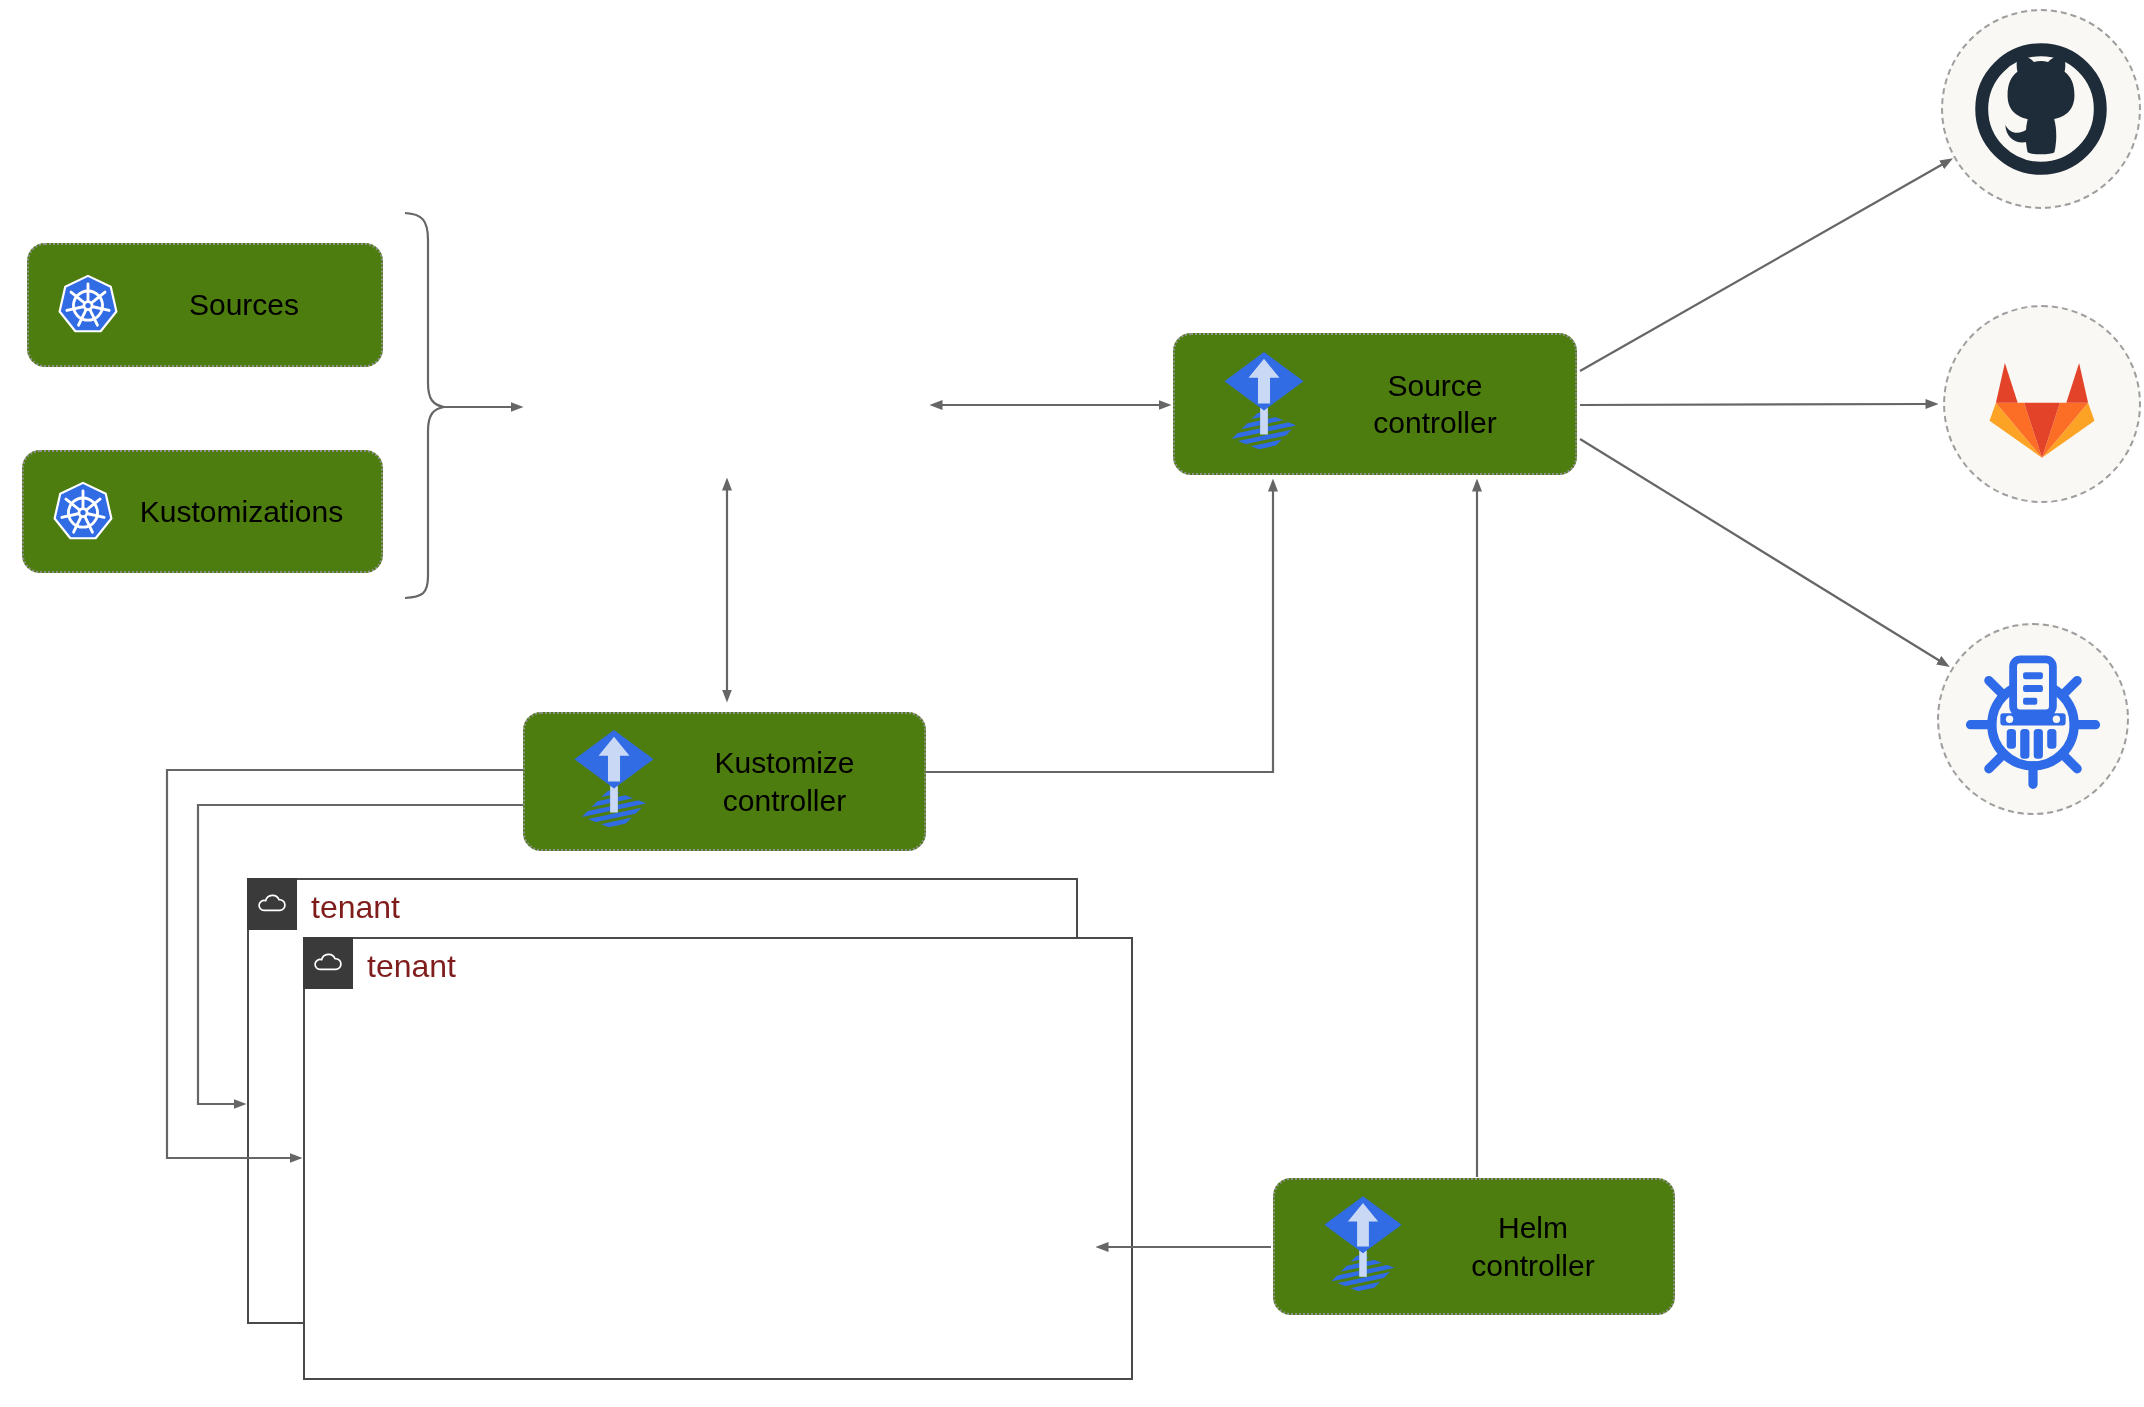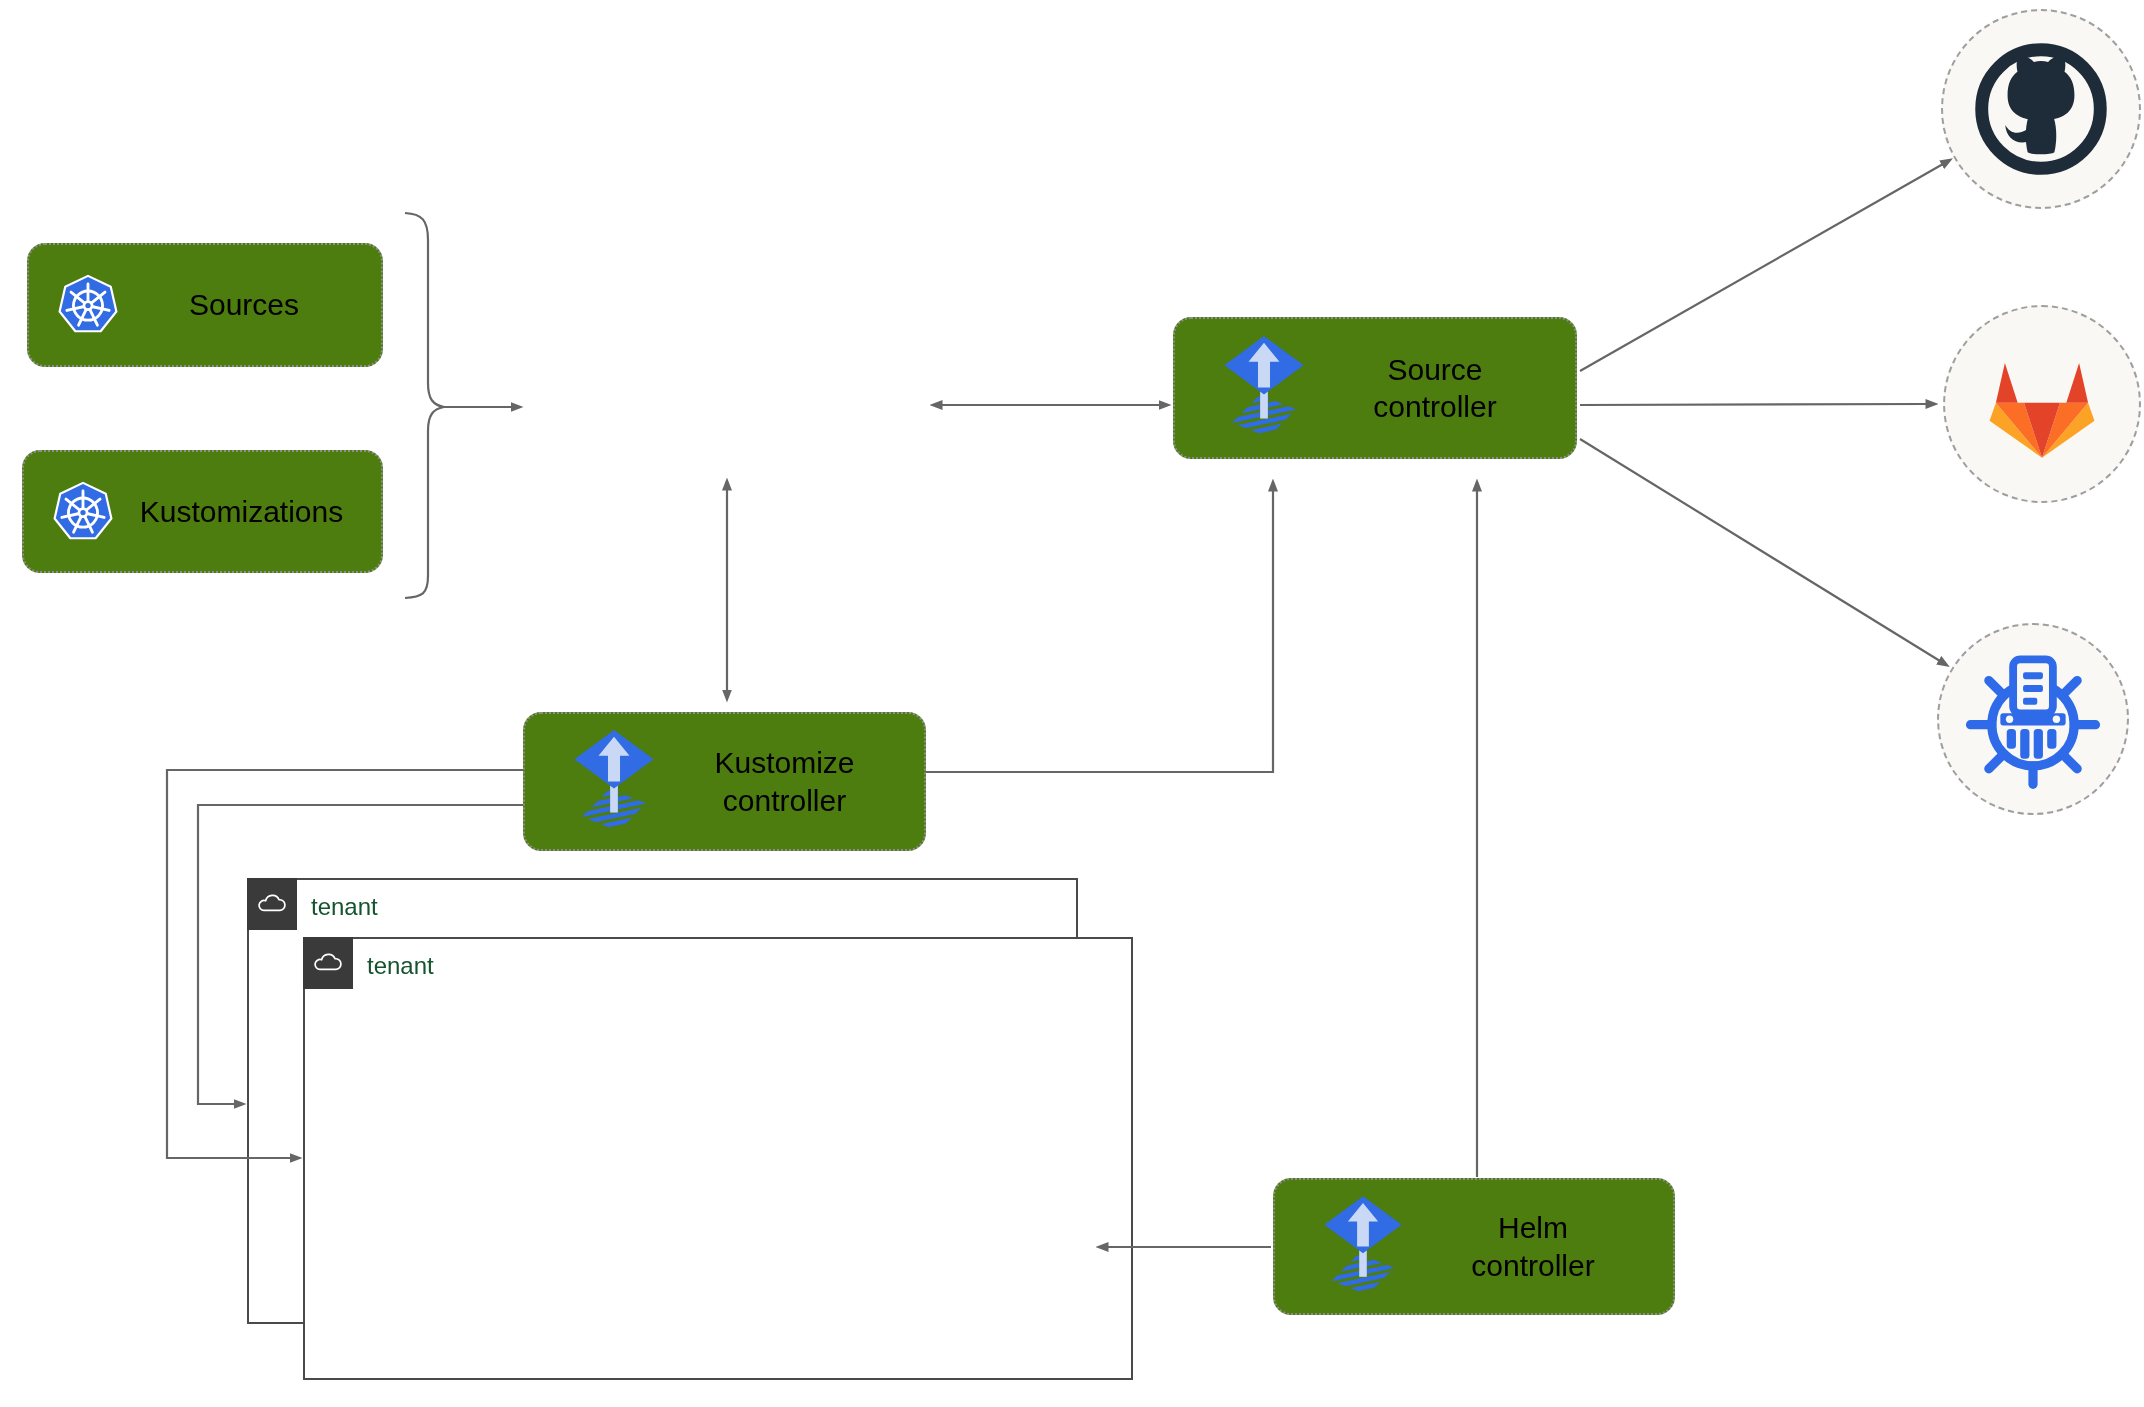--- a/index.html
+++ b/index.html
@@ -13,21 +13,21 @@
     display:flex;align-items:center;box-sizing:border-box;z-index:3;
   }
   .node .icon{flex:0 0 auto;margin-left:28px;display:block;}
   .node .icon.big{margin-left:26px;}
   .node .icon.flux{margin-left:46px;}
   .node .lbl{flex:1;text-align:center;font-size:30px;line-height:1.25;margin-right:12px;}
   
   .tenant{position:absolute;background:#ffffff;border:2px solid #4a4a4a;box-sizing:border-box;}
   .tenant .badge{position:absolute;top:-2px;left:-2px;width:50px;height:52px;background:#3a3a3a;
     display:flex;align-items:center;justify-content:center;}
-  .tenant .tlabel{position:absolute;left:62px;top:0;height:52px;line-height:54px;font-size:24px;color:#14532d;}
+  .tenant .tlabel{position:absolute;left:62px;top:0;height:52px;line-height:54px;font-size:32px;color:#7f1d1d;}
   #tenant-back{z-index:1;}
   #tenant-front{z-index:2;}
   
   .provider{
     position:absolute;border:2.5px dashed #9e9e9e;border-radius:50%;background:#faf8f4;
     display:flex;align-items:center;justify-content:center;box-sizing:border-box;z-index:3;
   }
   svg.connectors{position:absolute;left:0;top:0;z-index:6;pointer-events:none;}
   .defsvg{position:absolute;width:0;height:0;overflow:hidden;}
 </style>
@@ -166,21 +166,21 @@
   </div>
 
   <div class="node" style="left:22px;top:450px;width:361px;height:123px;">
     <svg class="icon" width="62" height="62">
         <use href="#k8s"></use>
       </svg>
     <div class="lbl">Kustomizations</div>
   </div>
 
 
-  <div class="node" style="left:1173px;top:317px;width:404px;height:142px;justify-content:space-between;">
+  <div class="node" style="left:1173px;top:333px;width:404px;height:142px;justify-content:space-between;">
     <svg class="icon flux" width="86" height="108">
         <use href="#flux"></use>
       </svg>
     <div class="lbl">
       <div>Source</div>
       <div>controller</div>
     </div>
   </div>
 
   <div class="node" style="left:523px;top:712px;width:403px;height:139px;">

